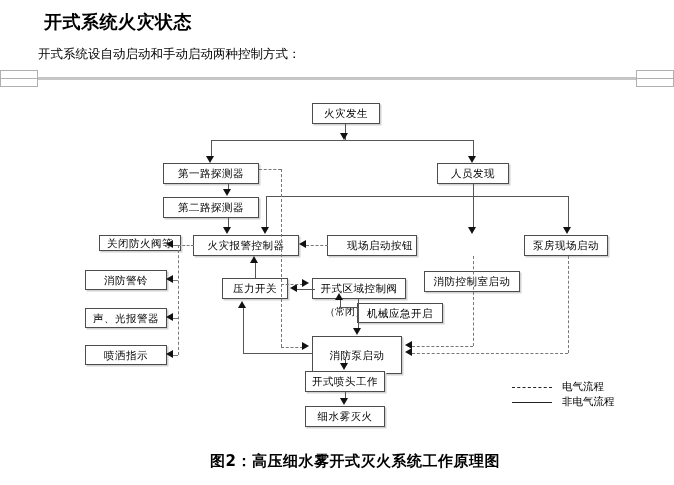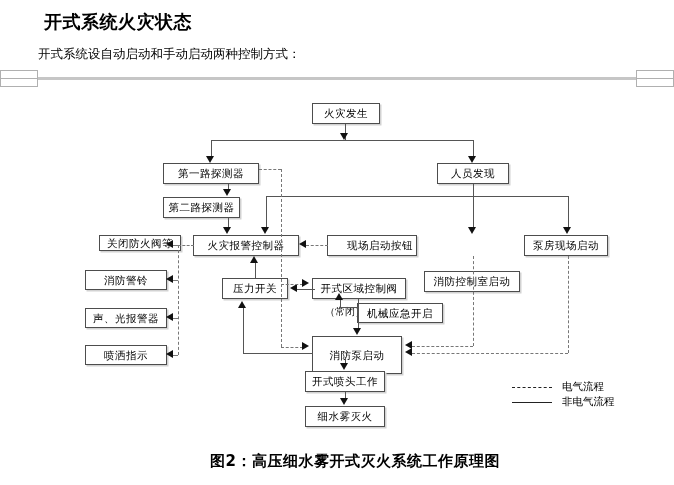--- a/index.html
+++ b/index.html
@@ -107,21 +107,21 @@
       <i></i>
     </div>
   <div class="ruler-stop right">
       <i></i>
     </div>
 
   <div class="chart">
 
     <div class="node" style="left:312px;top:8px;width:68px;height:21px;">火灾发生</div>
     <div class="node" style="left:163px;top:68px;width:96px;height:21px;">第一路探测器</div>
-    <div class="node" style="left:163px;top:102px;width:77px;height:21px;">第二路探测器</div>
+    <div class="node" style="left:163px;top:102px;width:96px;height:21px;">第二路探测器</div>
     <div class="node" style="left:437px;top:68px;width:72px;height:21px;">人员发现</div>
 
     <div class="node" style="left:99px;top:140px;width:82px;height:16px;">关闭防火阀等</div>
     <div class="node" style="left:85px;top:175px;width:82px;height:20px;">消防警铃</div>
     <div class="node" style="left:85px;top:213px;width:82px;height:20px;">声、光报警器</div>
     <div class="node" style="left:85px;top:250px;width:82px;height:20px;">喷洒指示</div>
 
     <div class="node" style="left:193px;top:140px;width:106px;height:21px;">火灾报警控制器</div>
     <div class="node" style="left:327px;top:140px;width:90px;height:21px;padding-left:16px;">现场启动按钮</div>
     <div class="node" style="left:424px;top:140px;width:96px;height:21px;margin-top:36px;">消防控制室启动</div>

